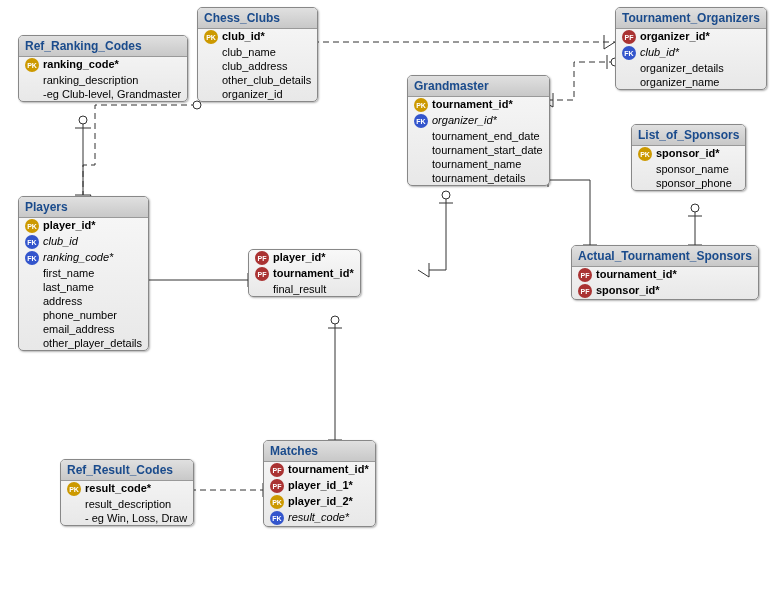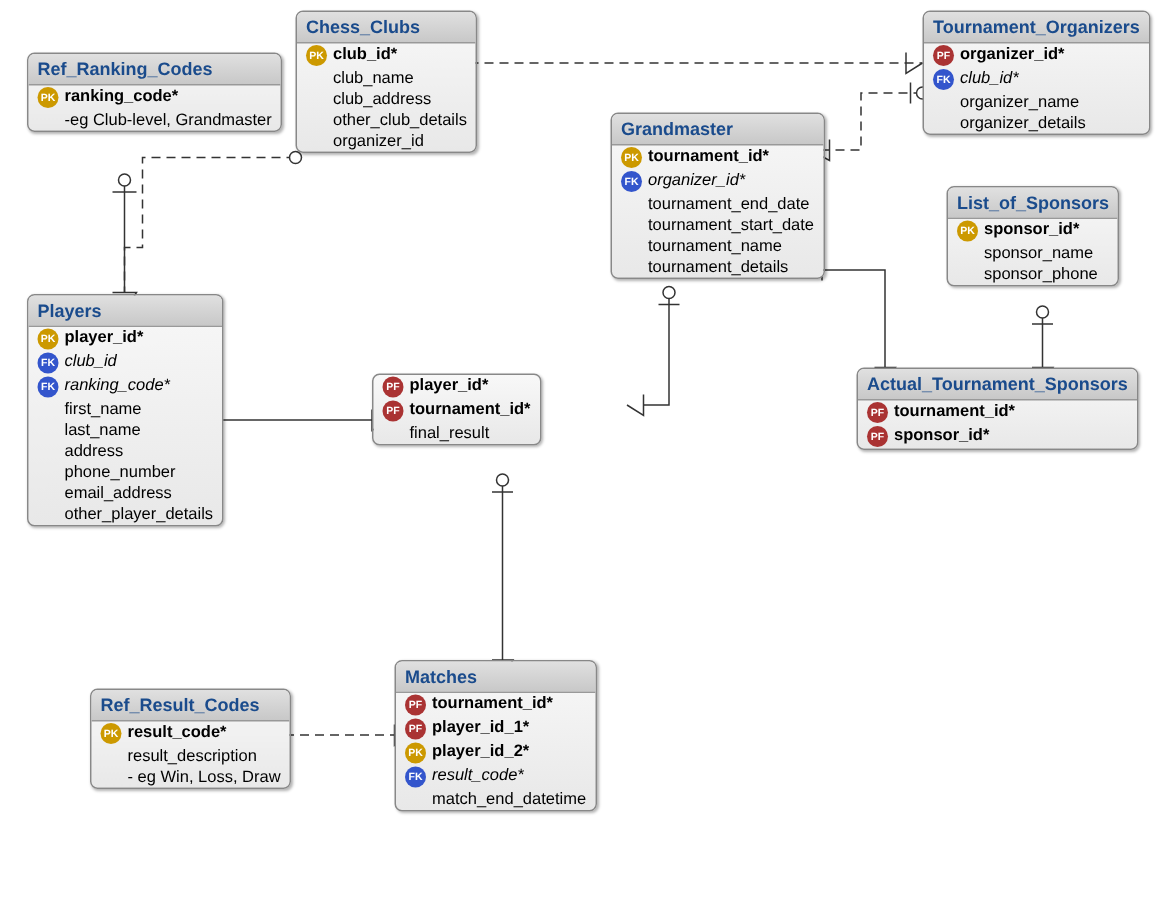--- a/index.html
+++ b/index.html
@@ -72,20 +72,24 @@
 </svg>
 
 <div class="tbl" style="left:18px;top:35px">
     <div class="hdr">Ref_Ranking_Codes</div>
     <div class="row">
       <span class="ic pk">PK</span>
       <span class="b">ranking_code*</span>
     </div>
     <div class="row">
       <span class="ni"></span>
+      <span>ranking_description</span>
+    </div>
+    <div class="row">
+      <span class="ni"></span>
       <span>-eg Club-level, Grandmaster</span>
     </div>
   </div>
 <div class="tbl" style="left:197px;top:7px">
     <div class="hdr">Chess_Clubs</div>
     <div class="row">
       <span class="ic pk">PK</span>
       <span class="b">club_id*</span>
     </div>
     <div class="row">
@@ -110,25 +114,25 @@
     <div class="row">
       <span class="ic pf">PF</span>
       <span class="b">organizer_id*</span>
     </div>
     <div class="row">
       <span class="ic fk">FK</span>
       <span class="i">club_id*</span>
     </div>
     <div class="row">
       <span class="ni"></span>
+      <span>organizer_details</span>
+    </div>
+    <div class="row">
+      <span class="ni"></span>
       <span>organizer_name</span>
-    </div>
-    <div class="row">
-      <span class="ni"></span>
-      <span>organizer_details</span>
     </div>
   </div>
 <div class="tbl" style="left:407px;top:75px">
     <div class="hdr">Grandmaster</div>
     <div class="row">
       <span class="ic pk">PK</span>
       <span class="b">tournament_id*</span>
     </div>
     <div class="row">
       <span class="ic fk">FK</span>
@@ -256,17 +260,13 @@
       <span class="b">player_id_1*</span>
     </div>
     <div class="row">
       <span class="ic pk">PK</span>
       <span class="b">player_id_2*</span>
     </div>
     <div class="row">
       <span class="ic fk">FK</span>
       <span class="i">result_code*</span>
     </div>
-    <div class="row">
-      <span class="ni"></span>
-      <span>match_end_datetime</span>
-    </div>
   </div>
 
 </body></html>

